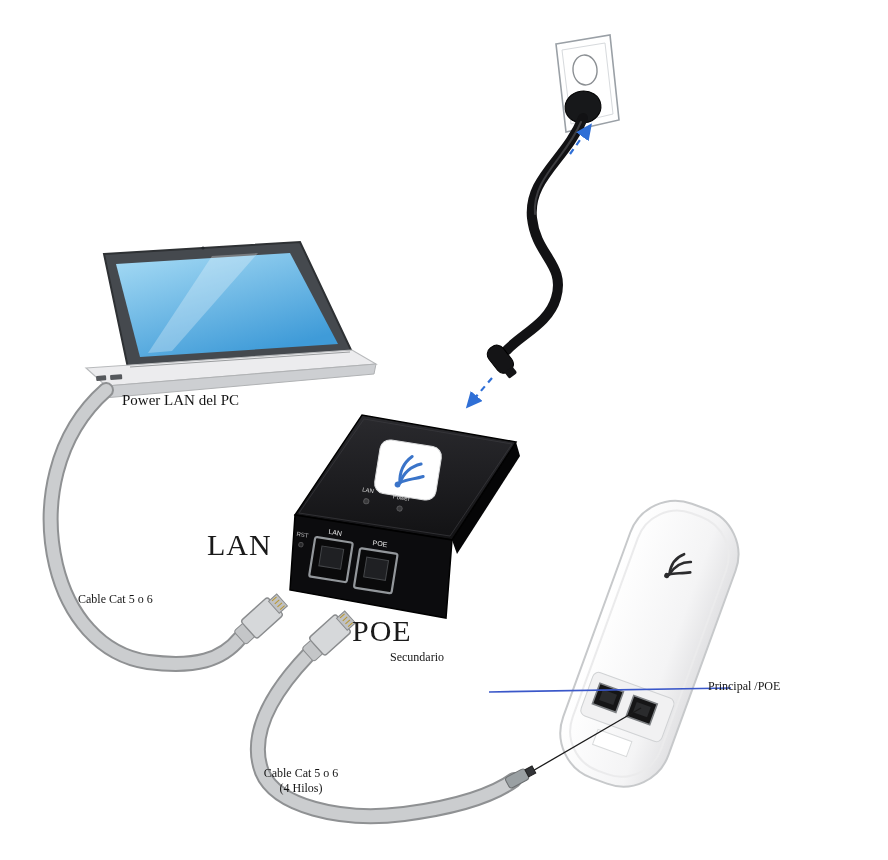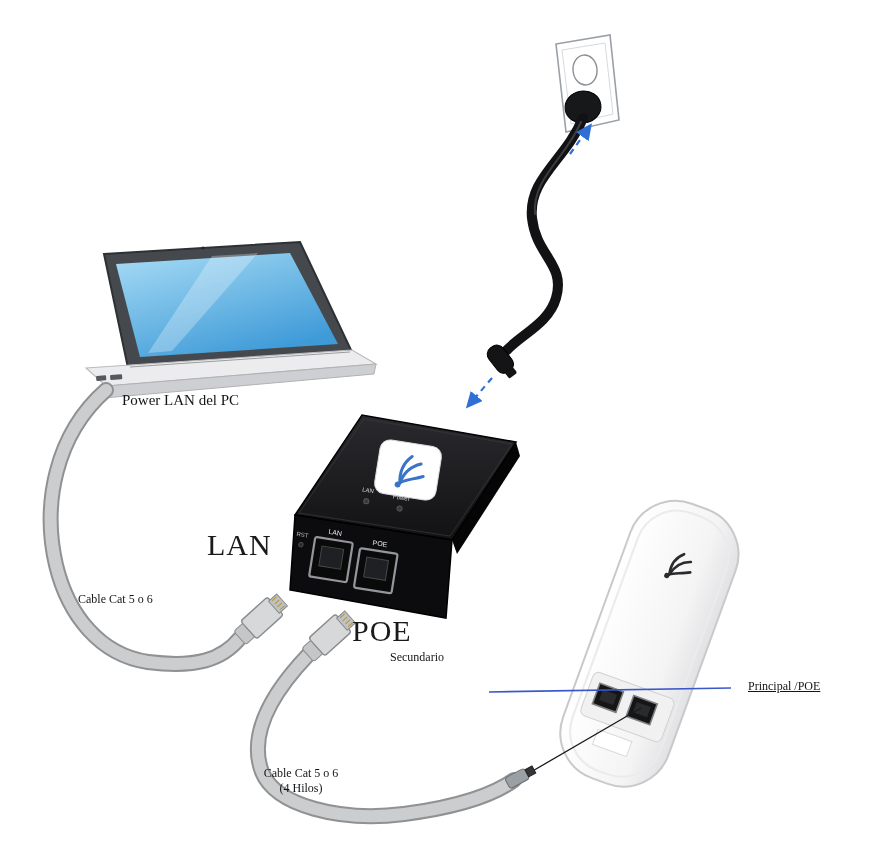--- a/index.html
+++ b/index.html
@@ -173,19 +173,19 @@
   <div class="lbl lbl-sm" style="left:122px;top:392px;">Power LAN del PC</div>
 
   <div class="lbl lbl-xs" style="left:78px;top:592px;">Cable Cat 5 o 6</div>
 
   <div class="lbl lbl-big" style="left:207px;top:528px;">LAN</div>
 
   <div class="lbl lbl-big" style="left:352px;top:614px;">POE</div>
 
   <div class="lbl lbl-xs" style="left:390px;top:650px;">Secundario</div>
 
-  <div class="lbl lbl-xs" style="left:748px;top:679px;text-decoration:underline;">Principal /POE</div>
+  <div class="lbl lbl-xs" style="left:708px;top:679px;">Principal /POE</div>
 
   <div class="lbl lbl-xs lbl-center" style="left:226px;top:766px;">
     <div>Cable Cat 5 o 6</div>
     <div>(4 Hilos)</div>
   </div>
 </div>
 
 </body></html>

